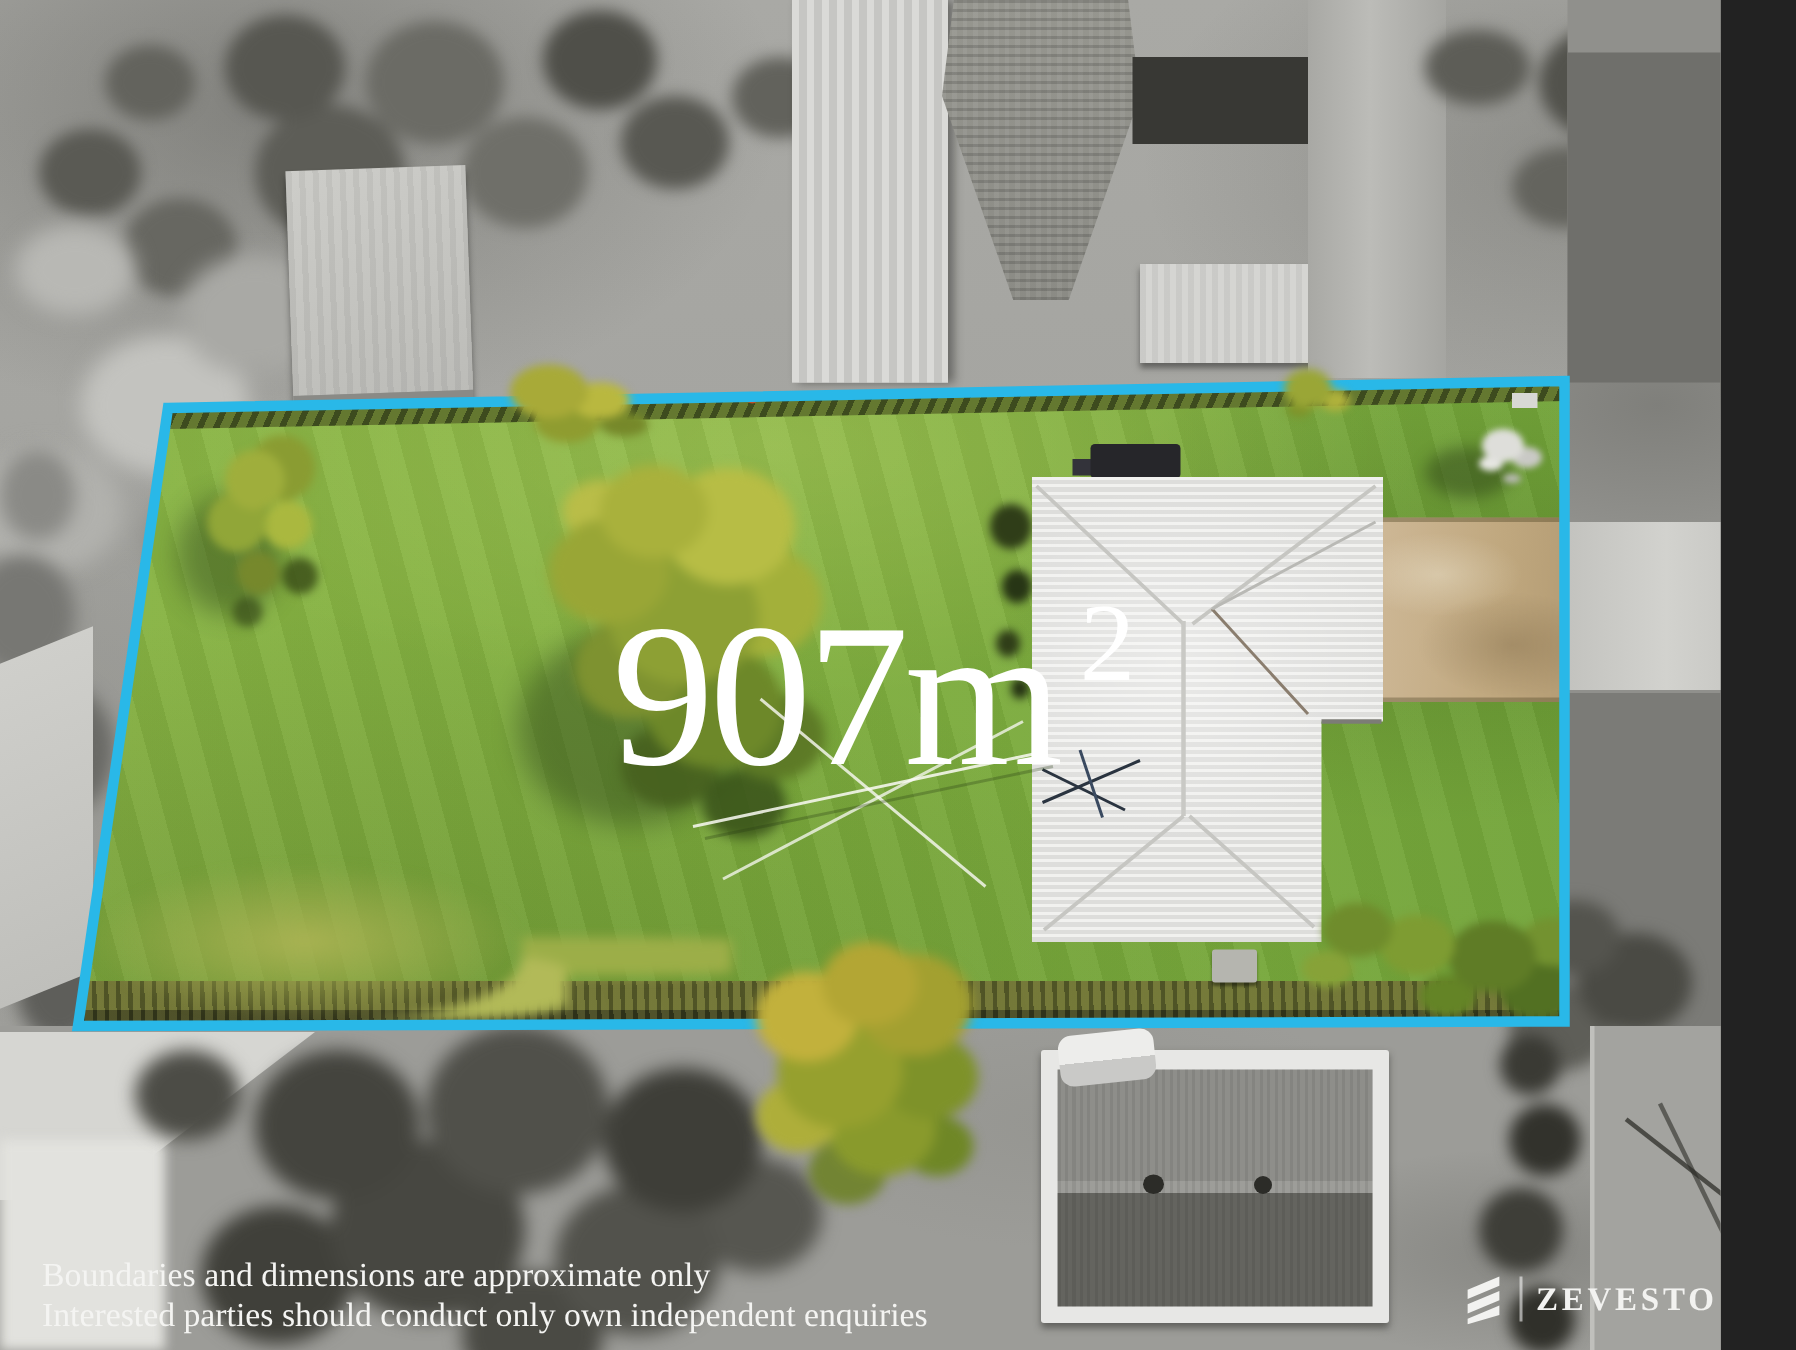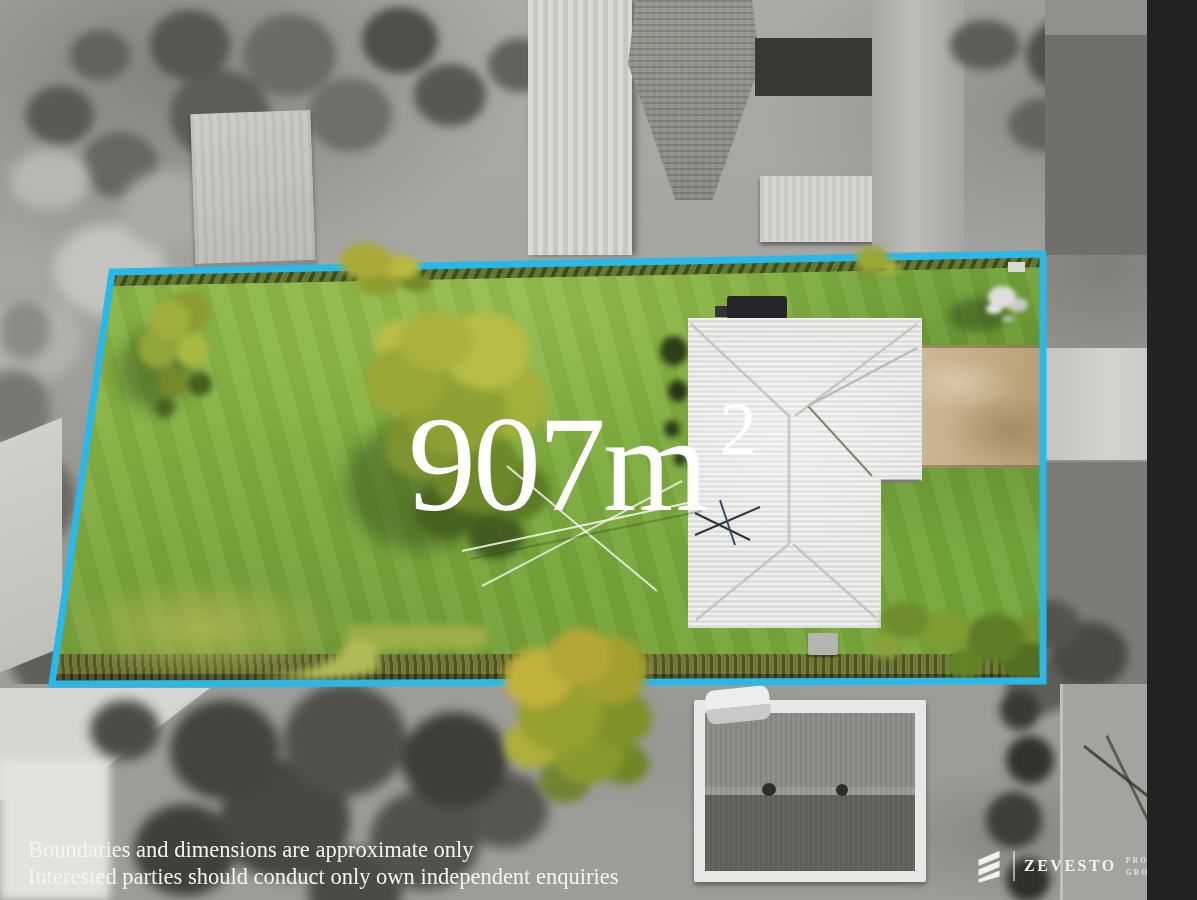--- a/index.html
+++ b/index.html
@@ -167,21 +167,21 @@
 
   
   .area-label{left:408px;top:396px;color:#ffffff;font-size:136px;line-height:1;
     letter-spacing:-3px;font-weight:400;white-space:nowrap;}
   .area-sup{display:inline-block;font-size:74px;transform:translateY(-56px);margin-left:14px;
     letter-spacing:0;}
   .disclaimer{left:0;top:836px;width:1197px;color:#f4f4f2;font-size:22.5px;
     line-height:27px;padding-left:28px;box-sizing:border-box;}
   .logo{left:974px;top:846px;height:40px;display:flex;align-items:center;gap:9px;}
   .logo-divider{width:2px;height:30px;background:rgba(255,255,255,.55);}
-  .logo-name{font-size:16px;font-weight:700;letter-spacing:2.5px;color:#f2f2f0;}
+  .logo-name{font-size:22px;font-weight:700;letter-spacing:2.5px;color:#f2f2f0;}
   .logo-tagline{display:flex;flex-direction:column;gap:3px;font-size:7.5px;font-weight:700;
     letter-spacing:2.2px;color:#e4e4e2;}
 </style>
 </head>
 <body>
 
 <div class="canvas">
 
   <div class="abs bg-base"></div>
   <div class="abs blob gtrees-tl"></div>

